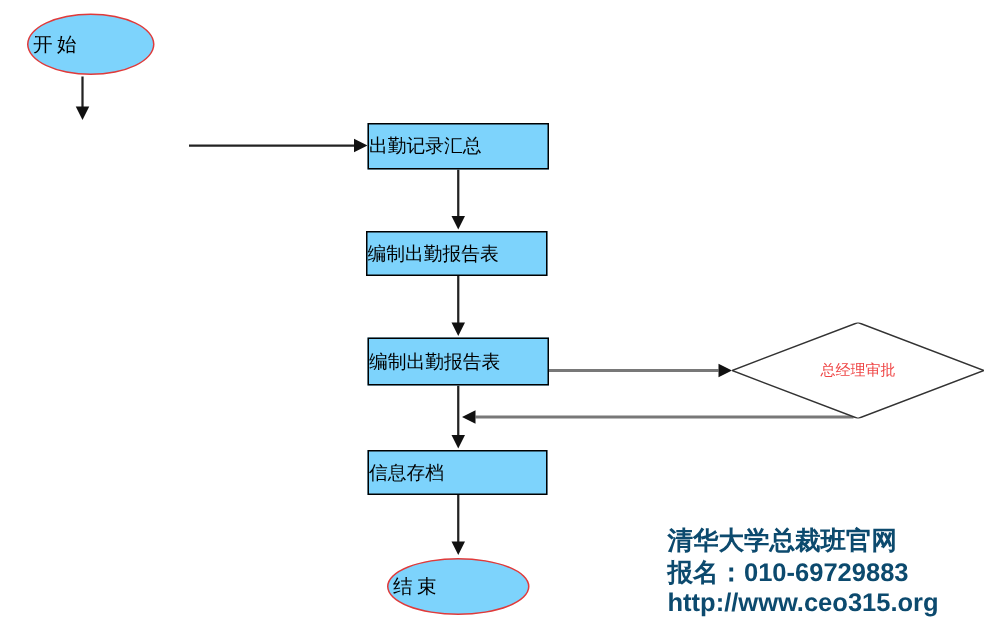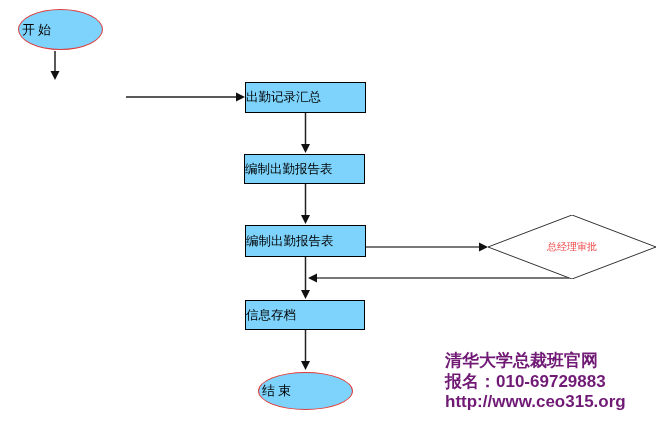--- a/index.html
+++ b/index.html
@@ -90,19 +90,19 @@
   </div>
 
   <div class="node process" style="left:245px;top:300px;width:120px;height:30px;">
     <span>信息存档</span>
   </div>
 
   <div class="node terminal" style="left:258px;top:372px;width:95px;height:38px;">
     <span>结束</span>
   </div>
 
-  <div class="watermark" style="color: #701a75;">
+  <div class="watermark" style="color: #0c4a6e;">
     <div>清华大学总裁班官网</div>
     <div>报名：010-69729883</div>
     <div>http://www.ceo315.org</div>
   </div>
 
 </div>
 
 </body></html>

